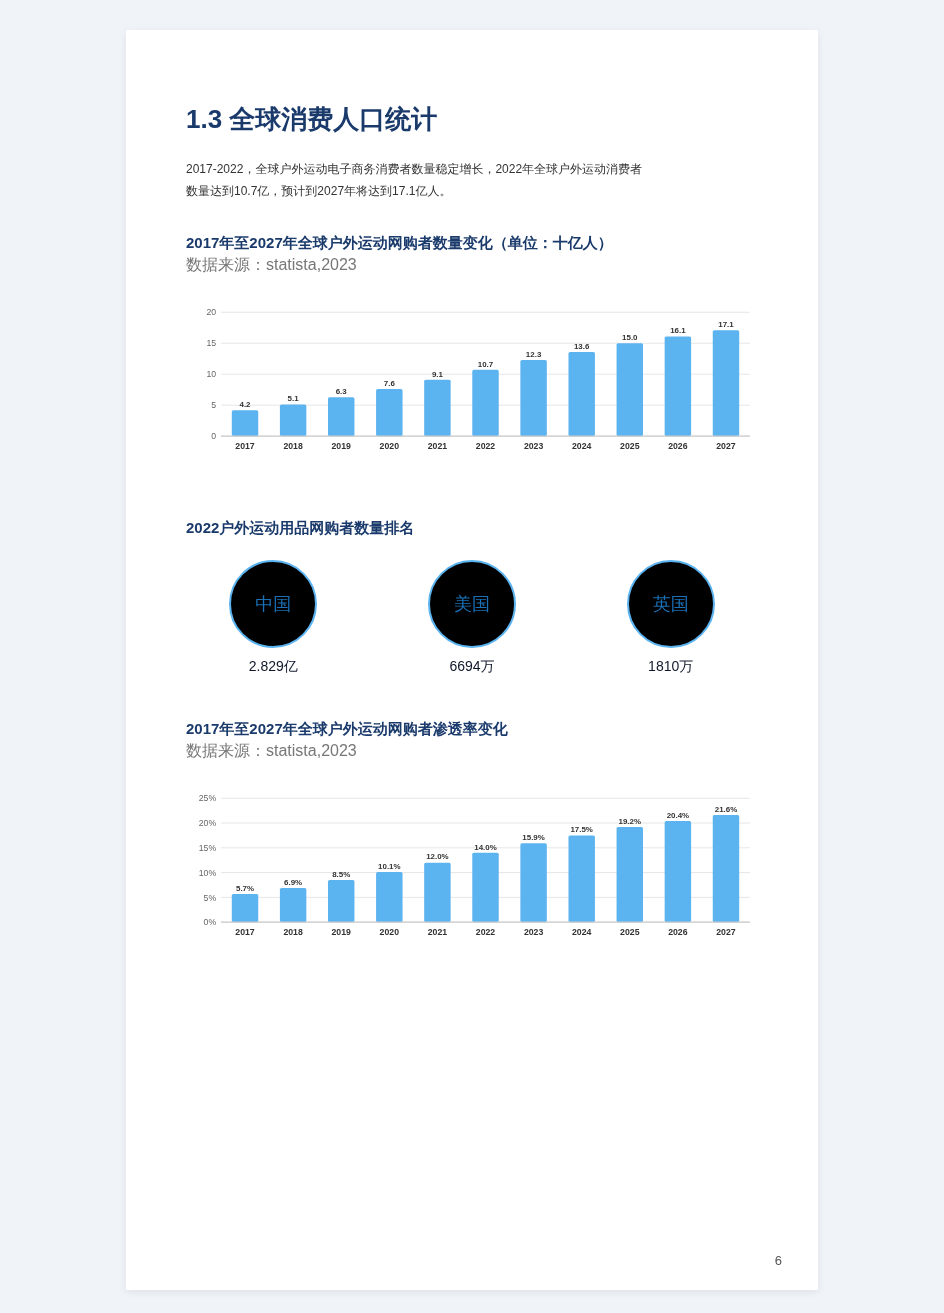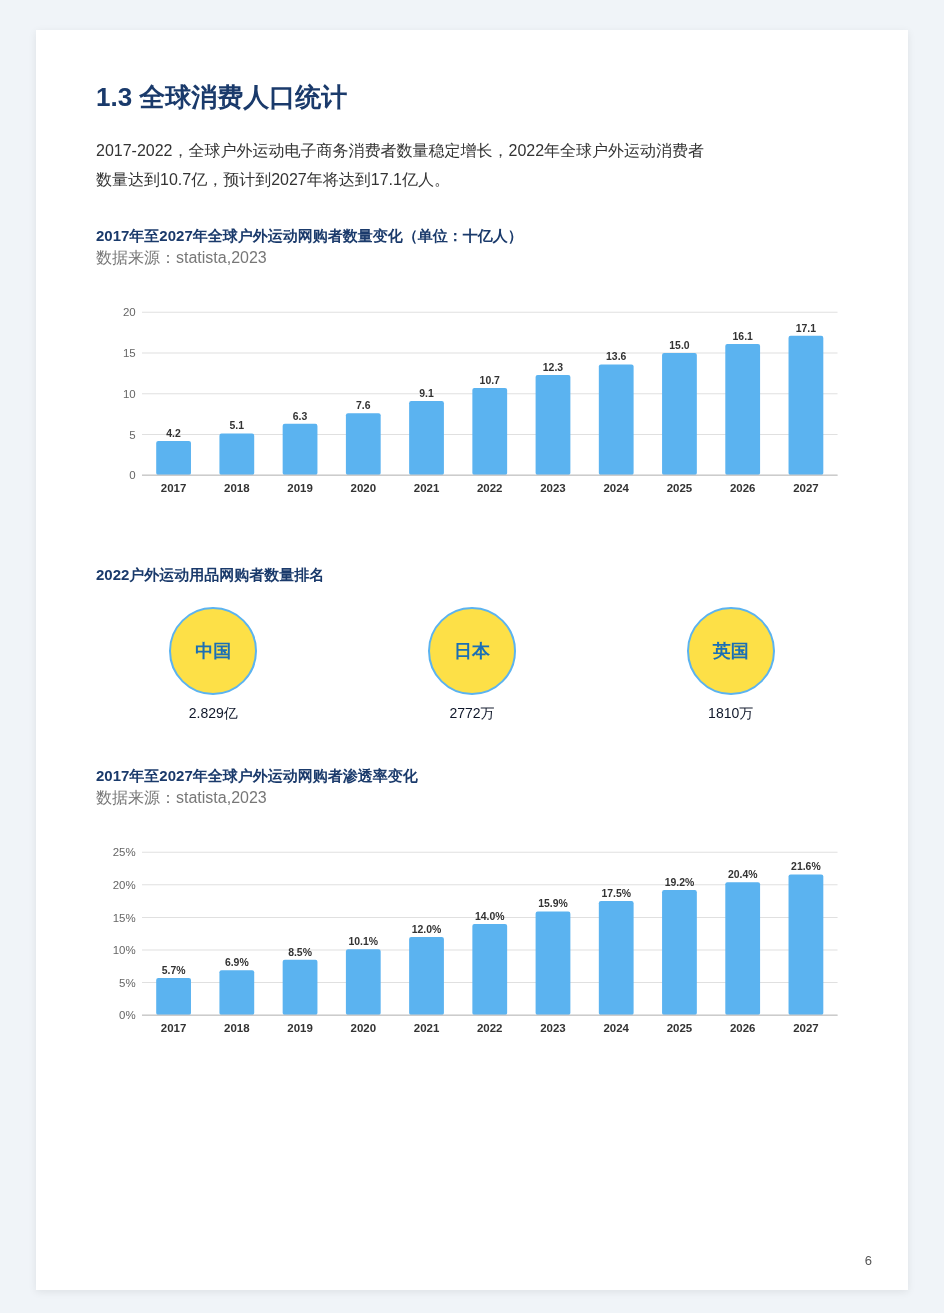--- a/index.html
+++ b/index.html
@@ -7,44 +7,44 @@
       background: #f0f4f8;
       font-family: "Microsoft YaHei", "SimHei", sans-serif;
       width: 944px;
       min-height: 1313px;
       display: flex;
       justify-content: center;
       align-items: flex-start;
     }
     .page {
       background: white;
-      width: 872px;
+      width: 692px;
       min-height: 1260px;
       margin: 30px auto;
-      padding: 50px 60px 60px 60px;
+      padding: 72px 60px 60px 60px;
       position: relative;
       box-shadow: 0 2px 8px rgba(0,0,0,0.08);
     }
     .page-number {
       position: absolute;
       bottom: 22px;
       right: 36px;
       font-size: 13px;
       color: #555;
     }
 
     
     .section-title {
       font-size: 26px;
       font-weight: 900;
       color: #1a3a6b;
       margin-bottom: 22px;
     }
     .section-desc {
-      font-size: 16px;
+      font-size: 12px;
       color: #333;
       line-height: 1.8;
       margin-bottom: 32px;
     }
 
     
     .chart-block {
       margin-bottom: 40px;
     }
     .chart-title {
@@ -86,26 +86,26 @@
       flex-direction: column;
       align-items: center;
       gap: 10px;
       flex: 1;
     }
     .bubble-circle {
       width: 88px;
       height: 88px;
       border-radius: 50%;
       border: 2.5px solid #5bb3f0;
-      background: #fde047;
+      background: #000000;
       display: flex;
       align-items: center;
       justify-content: center;
       font-size: 18px;
-      font-weight: 700;
+      font-weight: 400;
       color: #1a6fb5;
     }
     .bubble-value {
       font-size: 14px;
       color: #0f172a;
       font-weight: 500;
       text-align: center;
     }
   </style>
 </head>
@@ -172,22 +172,22 @@
   </div>
 
   <div class="chart-block bubble-section">
     <div class="chart-title">2022户外运动用品网购者数量排名</div>
     <div class="bubble-row" id="bubble-row">
         <div class="bubble-item">
           <div class="bubble-circle">中国</div>
           <div class="bubble-value">2.829亿</div>
         </div>
         <div class="bubble-item">
-          <div class="bubble-circle">日本</div>
-          <div class="bubble-value">2772万</div>
+          <div class="bubble-circle">美国</div>
+          <div class="bubble-value">6694万</div>
         </div>
         <div class="bubble-item">
           <div class="bubble-circle">英国</div>
           <div class="bubble-value">1810万</div>
         </div>
       </div>
   </div>
 
   <div class="chart-block">
     <div class="chart-title">2017年至2027年全球户外运动网购者渗透率变化</div>

